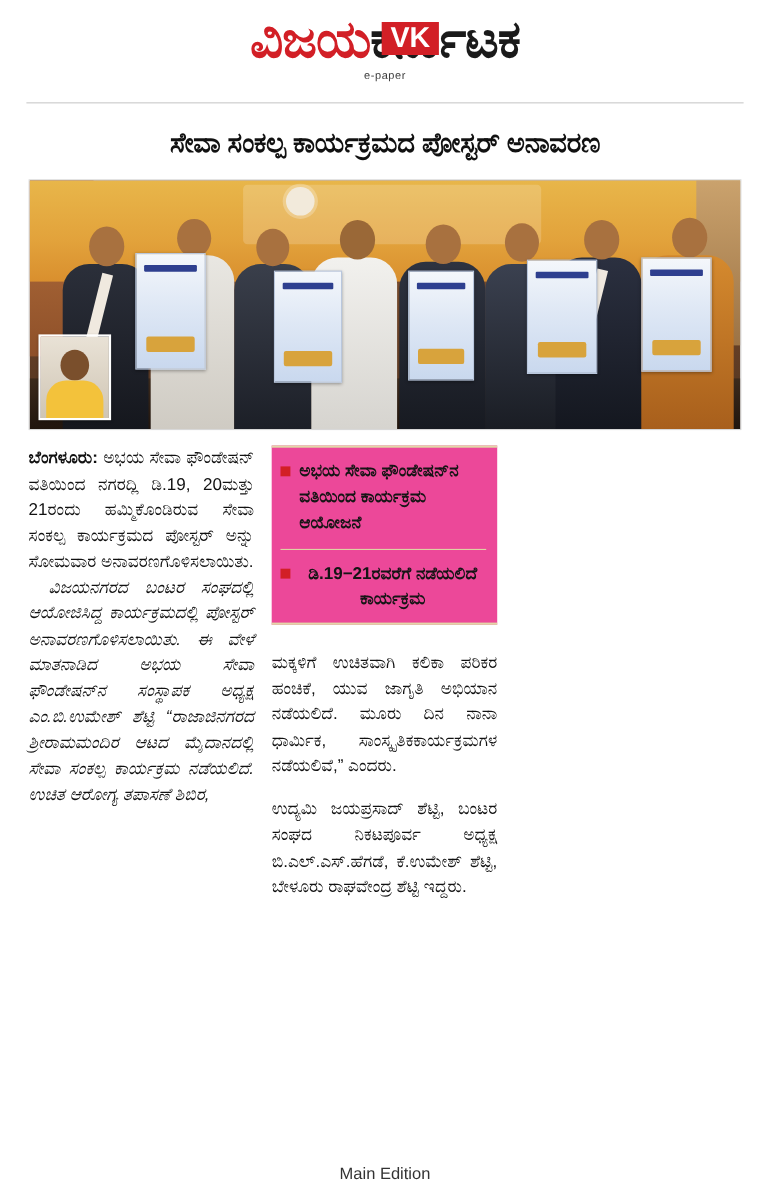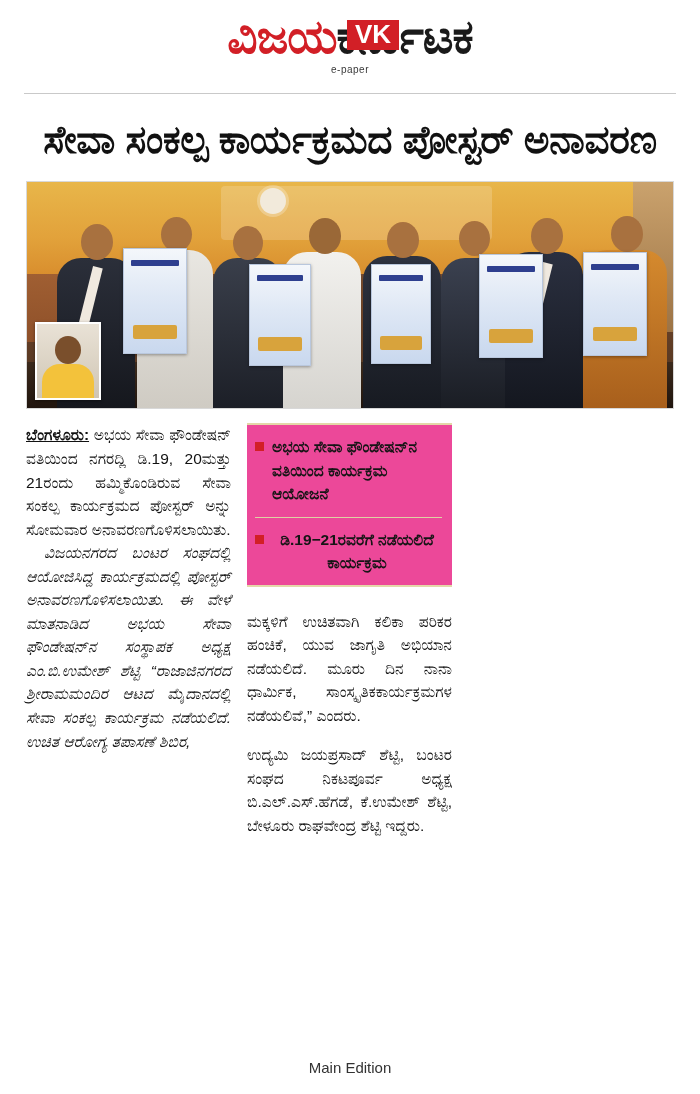--- a/index.html
+++ b/index.html
@@ -69,21 +69,21 @@
     border: none;
     border-top: 1px solid #c9c9c9;
     margin: 10px 24px 0 24px;
   }
 
   
   .headline {
     text-align: center;
     font-family: "Liberation Sans", sans-serif;
     font-weight: bold;
-    font-size: 39px;
+    font-size: 25px;
     line-height: 1.32;
     color: #111111;
     padding: 20px 34px 16px 34px;
     letter-spacing: -0.3px;
   }
 
   
   .photo-wrap {
     margin: 0 26px;
     position: relative;
@@ -222,21 +222,20 @@
   .col p {
     margin: 0 0 0 0;
     text-indent: 0;
   }
   .col p.indent {
     text-indent: 18px;
     font-style: italic;
   }
   .dateline {
     font-weight: bold;
-    text-decoration: underline;
   }
   .col-right-top {
     width: 205px;
   }
 
   
   .highlight {
     background: #ec4899;
     border-top: 2px solid #e3d7a8;
     border-bottom: 2px solid #e3d7a8;

